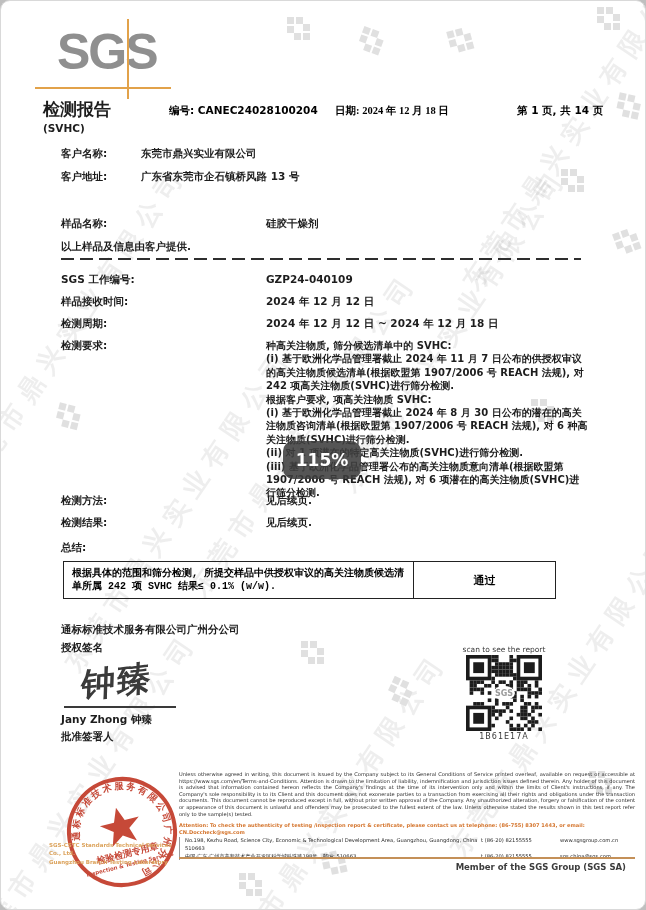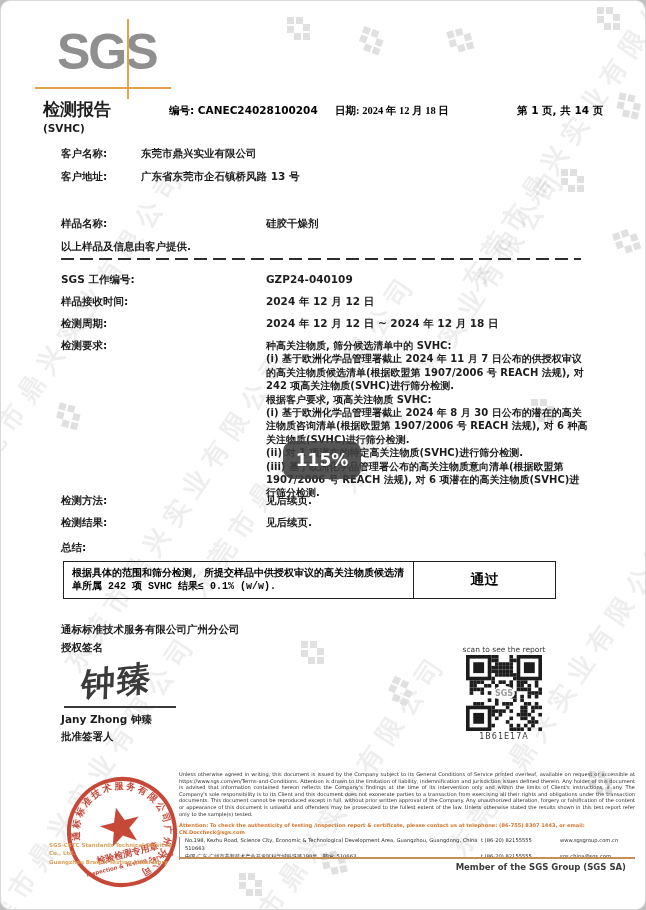--- a/index.html
+++ b/index.html
@@ -25,21 +25,21 @@
   
   .lbl{font-size:10.5px;font-weight:600;color:#1d1d1d;}
   .val{font-size:10.5px;font-weight:600;color:#1d1d1d;}
   .dash{height:2px;background:repeating-linear-gradient(90deg,#2e2e2e 0 13px,transparent 13px 19px);}
   .req{font-size:10px;line-height:13.4px;font-weight:600;color:#1d1d1d;width:322px;}
   .req div{margin:0;}
   .sum-table{display:flex;border:1.6px solid #222;width:493px;height:38px;box-sizing:border-box;}
   .sum-left{width:350px;border-right:1.6px solid #222;padding:4px 8px;font-size:10px;
             font-weight:600;line-height:13px;display:flex;align-items:center;box-sizing:border-box;}
   .sum-right{flex:1;display:flex;align-items:center;justify-content:center;
-             font-size:14px;font-weight:700;}
+             font-size:11px;font-weight:700;}
   .signature{font-size:34px;font-weight:600;color:#3a3a3a;
              transform:rotate(-7deg) skewX(-9deg);letter-spacing:2px;}
   .sig-line{height:2px;background:#3a3a3a;}
   .qr-cap{font-size:7.5px;color:#3a3a3a;text-align:center;}
   .qr-id{font-size:8px;color:#3a3a3a;text-align:center;letter-spacing:1px;}
   
   .fine{font-size:5.1px;line-height:1.3;color:#2c2c2c;text-align:justify;font-weight:500;}
   .fine-orange{font-size:5.1px;line-height:1.3;color:#d4742c;font-weight:600;}
   .addr-row{display:flex;font-size:5.2px;color:#2c2c2c;line-height:1.5;font-weight:500;}
   .addr-a{width:300px;}

